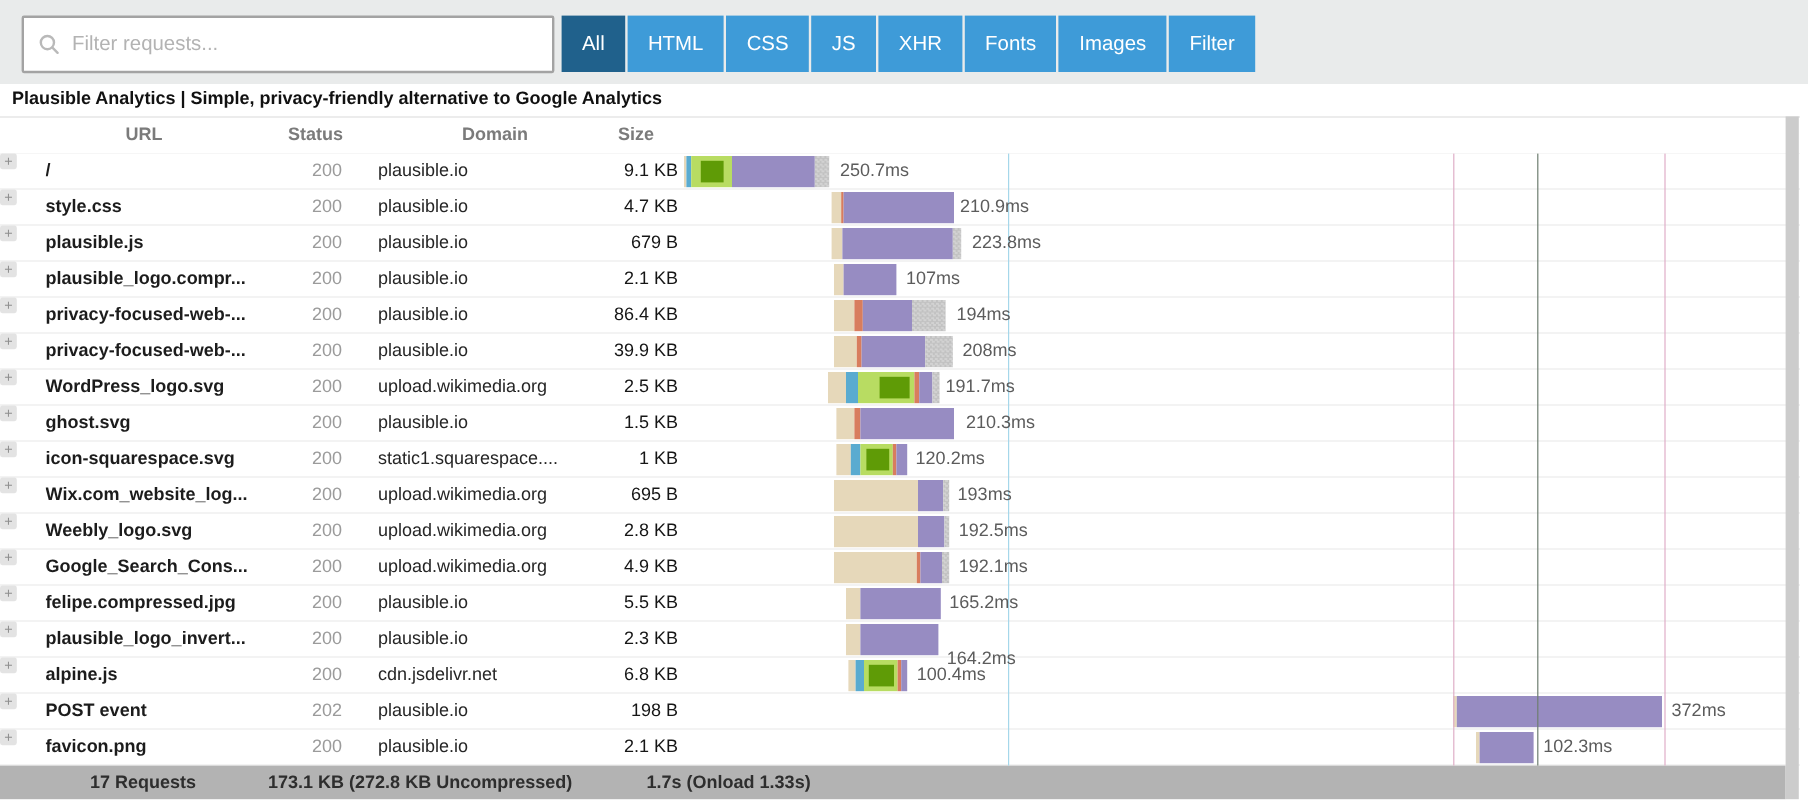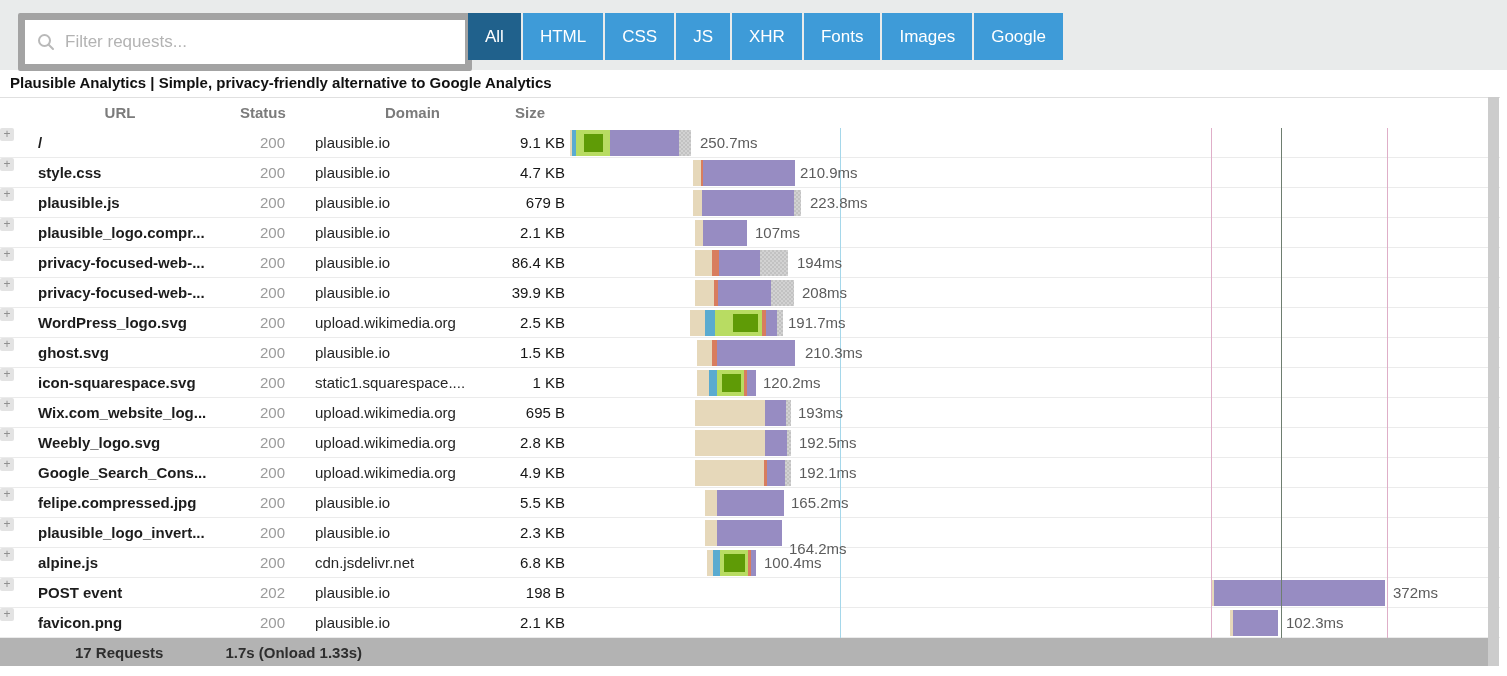--- a/index.html
+++ b/index.html
@@ -1,21 +1,21 @@
 <!DOCTYPE html>
 <html><head>
 <meta charset="utf-8">
 <style>
   html,body{margin:0;padding:0;background:#ffffff;font-family:"Liberation Sans",sans-serif;}
   #app{position:relative;width:1507px;height:676px;background:#fff;overflow:hidden;}
 
   
   .toolbar{position:absolute;left:0;top:0;width:1507px;height:70px;background:#e9ebeb;}
   .filter-box{position:absolute;left:18px;top:13px;width:440px;height:44px;background:#fff;
-    border:7px solid #a3a3a3;border-radius:2px;display:flex;align-items:center;}
+    border:2px solid #a3a3a3;border-radius:2px;display:flex;align-items:center;}
   .filter-box svg{margin:0 8px 0 12px;flex:0 0 auto;}
   .filter-input{border:none;outline:none;flex:1;font-size:17px;color:#444;
     font-family:"Liberation Sans",sans-serif;background:transparent;}
   .filter-input::placeholder{color:#b3b3b3;}
   .tabs{position:absolute;left:468px;top:13px;height:47px;display:flex;gap:2px;}
   .tab{height:47px;display:flex;align-items:center;padding:0 17px;background:#3e9bd8;
     color:#fff;font-size:17px;cursor:pointer;user-select:none;}
   .tab.active{background:#20618c;text-align:center;}
 
   
@@ -72,21 +72,21 @@
       <input class="filter-input" value="" placeholder="Filter requests..." style="">
     </div>
     <div class="tabs" id="tabs">
         <div class="tab active">All</div>
         <div class="tab">HTML</div>
         <div class="tab">CSS</div>
         <div class="tab">JS</div>
         <div class="tab">XHR</div>
         <div class="tab">Fonts</div>
         <div class="tab">Images</div>
-        <div class="tab">Google</div>
+        <div class="tab">Filter</div>
       </div>
   </div>
 
   <div class="page-title">Plausible Analytics | Simple, privacy-friendly alternative to Google Analytics</div>
 
   <div class="thead">
     <div class="th th-url">URL</div>
     <div class="th th-status">Status</div>
     <div class="th th-domain">Domain</div>
     <div class="th th-size">Size</div>
@@ -292,17 +292,18 @@
         <div class="tl-label" style="left: 1286px;">102.3ms</div>
       </div>
       <div class="guide" style="left: 840px; background: rgb(165, 215, 234);"></div>
       <div class="guide" style="left: 1211px; background: rgb(223, 174, 200);"></div>
       <div class="guide" style="left: 1281px; background: rgb(110, 126, 112);"></div>
       <div class="guide" style="left: 1387px; background: rgb(223, 174, 200);"></div>
     </div>
 
   <div class="tfoot">
     <span class="f1">17 Requests</span>
+    <span class="f2">173.1 KB  (272.8 KB Uncompressed)</span>
     <span class="f3">1.7s  (Onload 1.33s)</span>
   </div>
 
   <div class="scrollbar"></div>
 </div>
 
 </body></html>

